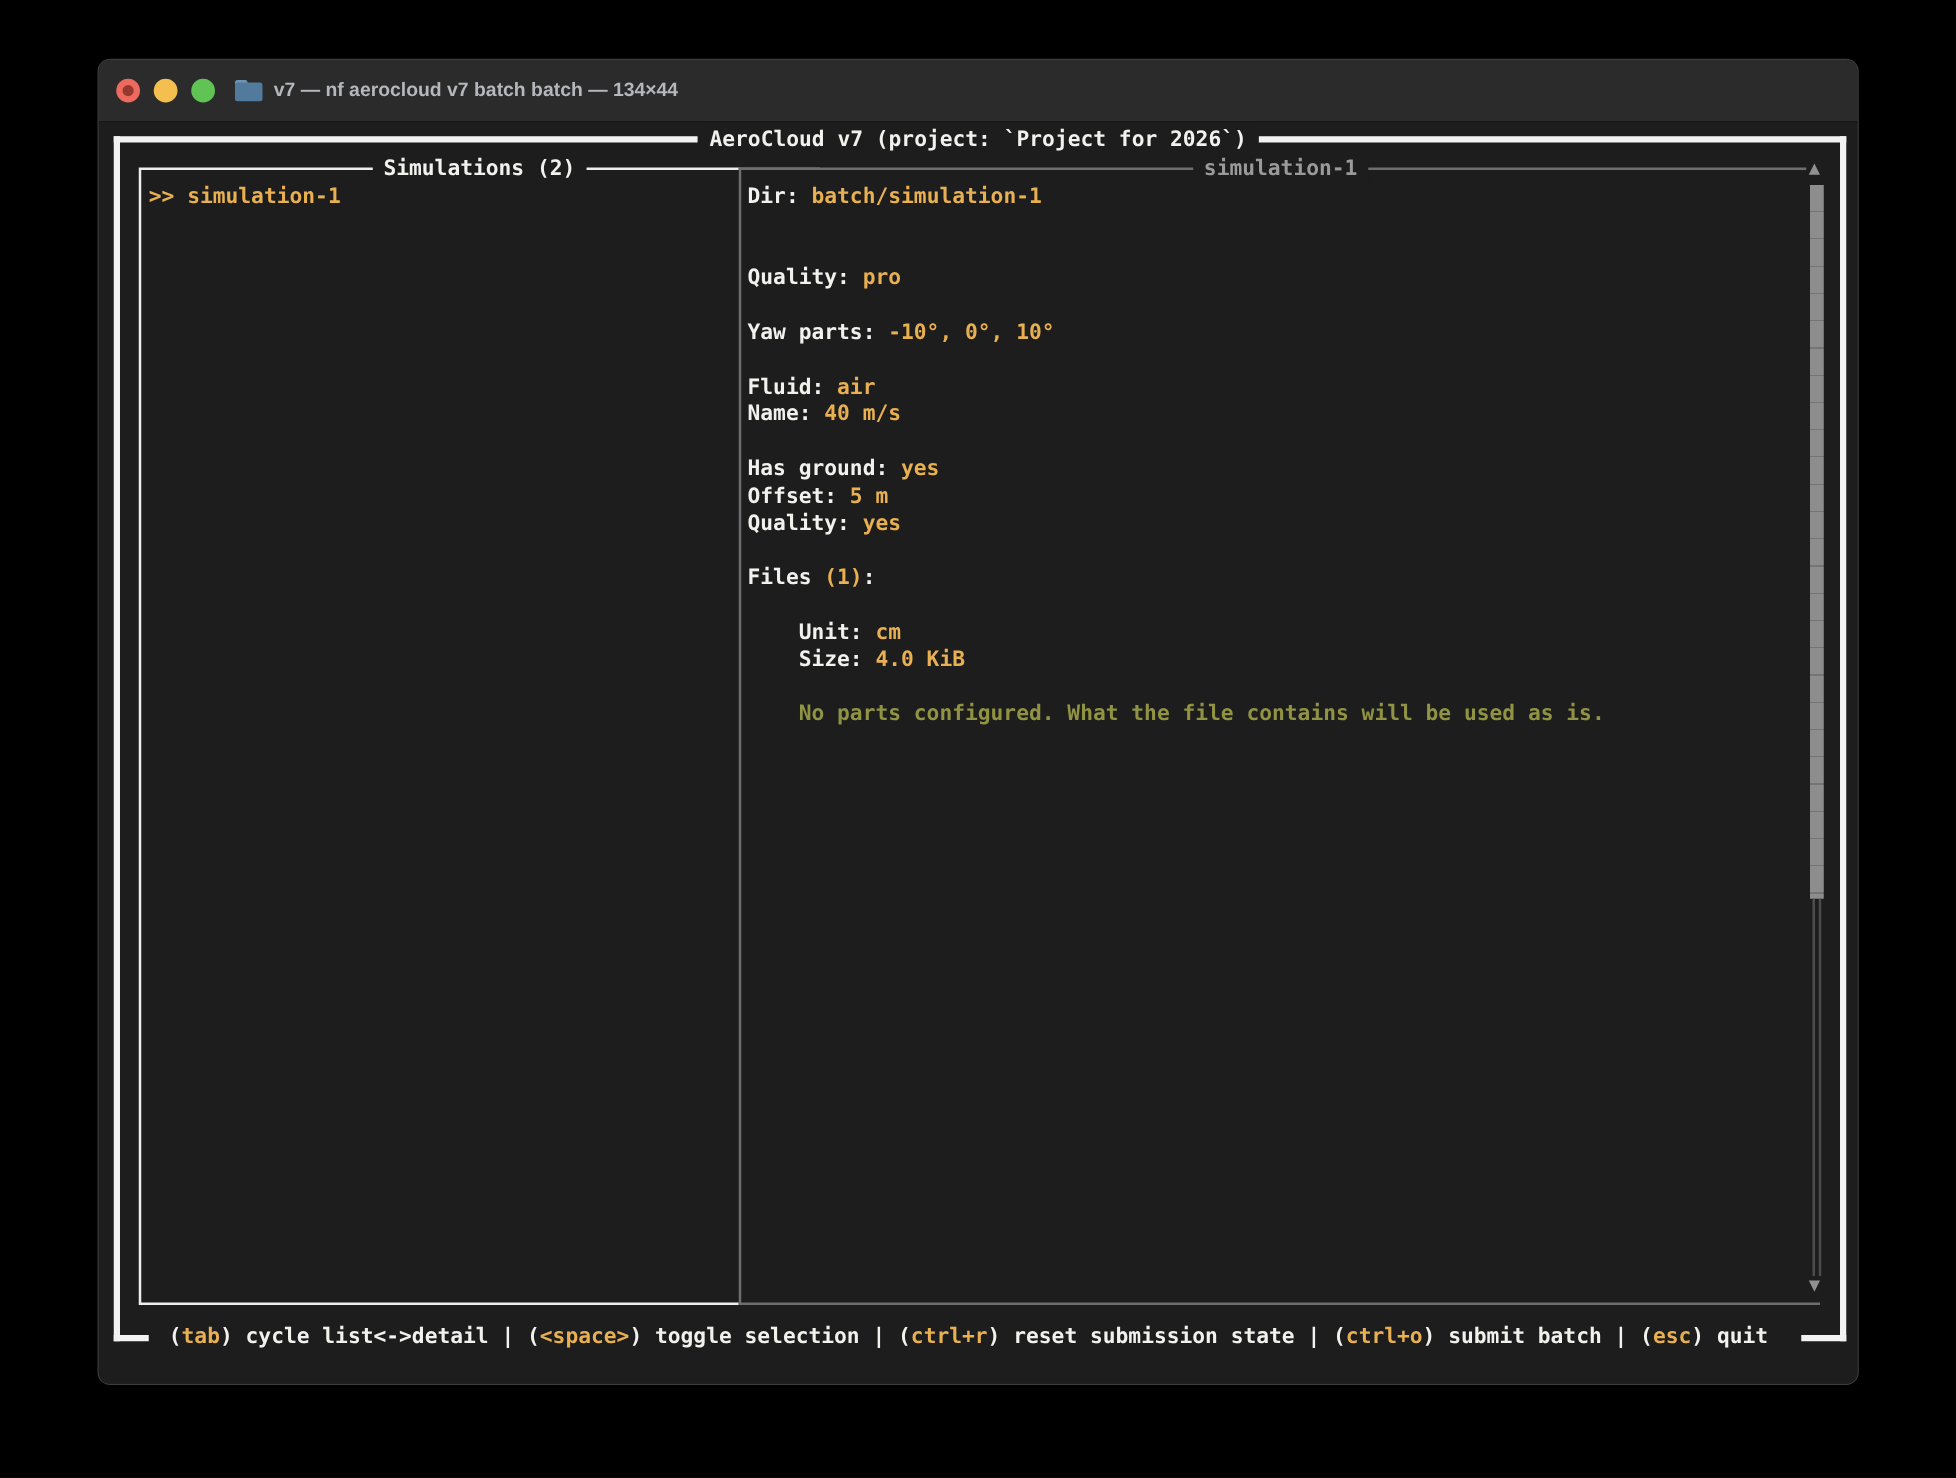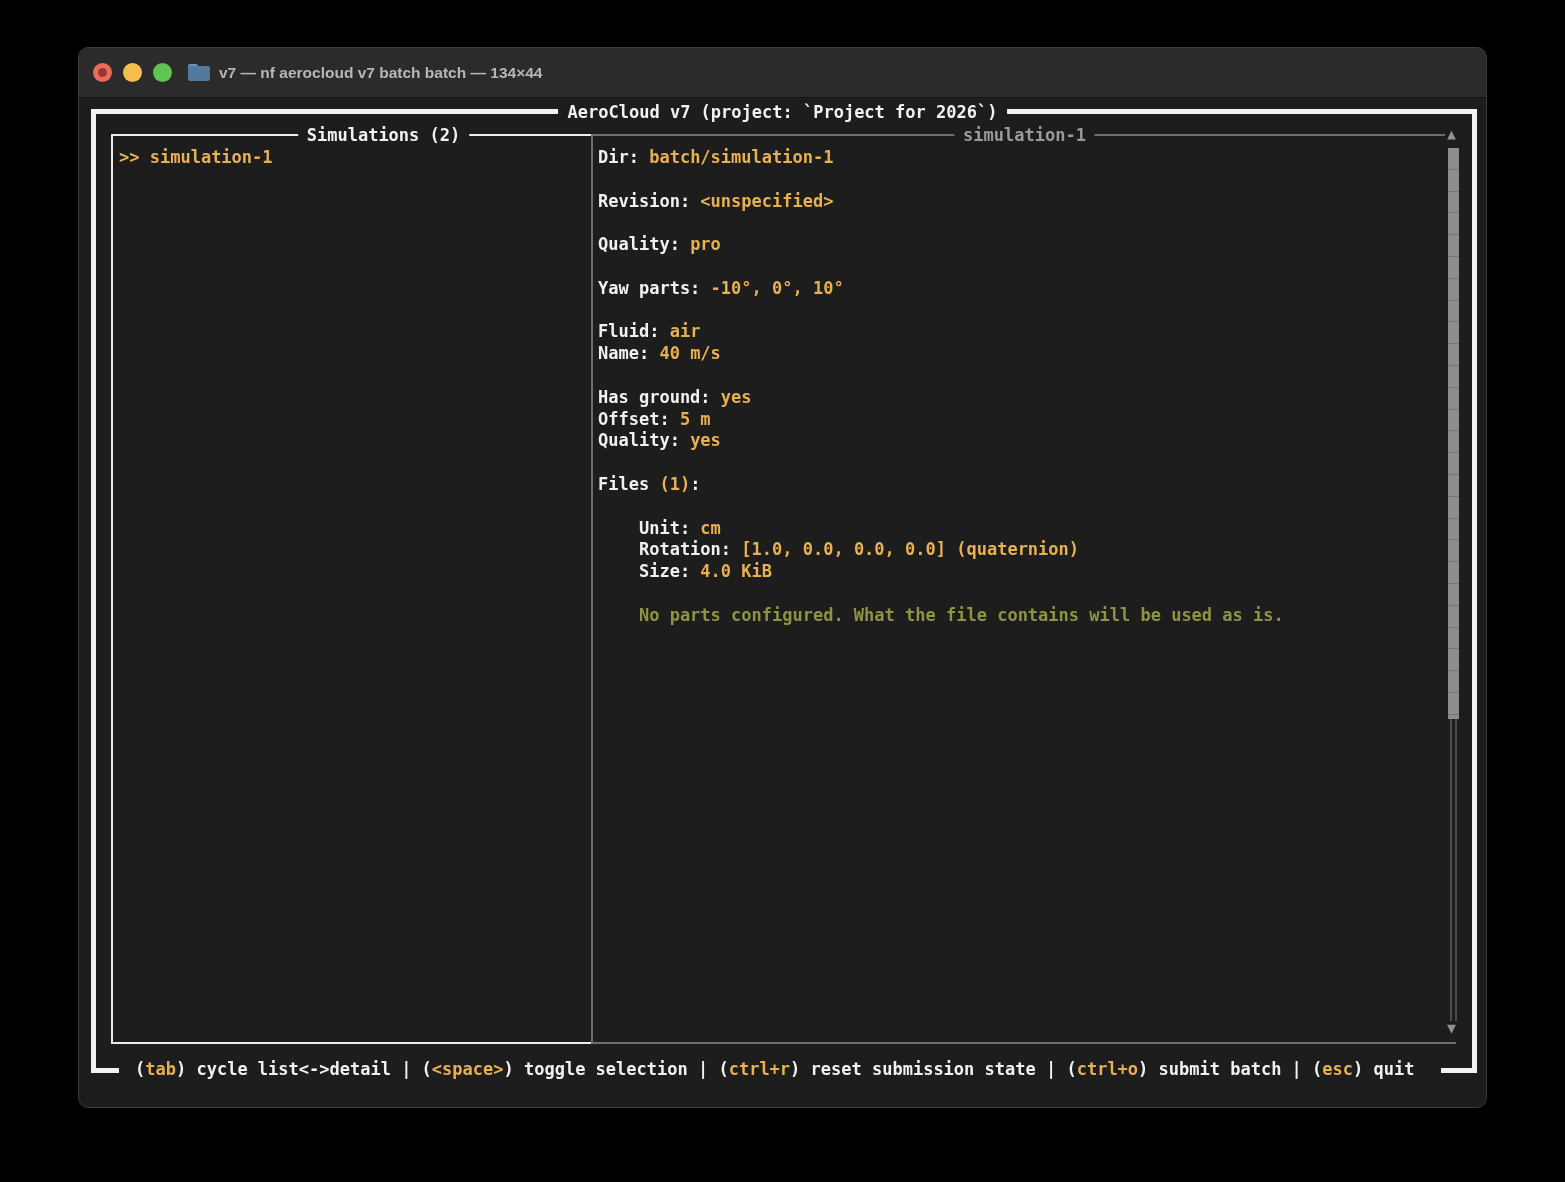--- a/index.html
+++ b/index.html
@@ -116,37 +116,35 @@
       <div class="sim-list" id="sim-list">
           <div class="sim-row selected"><span class="sim-prefix">&gt;&gt; </span><span>simulation-1</span></div>
         </div>
     </div>
 
     <div class="panel panel-right">
       <span class="panel-title">simulation-1</span>
       <div class="detail-body" id="detail-body">
           <div class="tui-line"><span class="c-label">Dir: </span><span class="c-value">batch/simulation-1</span></div>
           <div class="tui-line">&nbsp;</div>
-          <div class="tui-line"><span class="c-label">Revision: </span><span class="c-value">&lt;unspecified&gt;</span></div>
           <div class="tui-line">&nbsp;</div>
           <div class="tui-line"><span class="c-label">Quality: </span><span class="c-value">pro</span></div>
           <div class="tui-line">&nbsp;</div>
           <div class="tui-line"><span class="c-label">Yaw parts: </span><span class="c-value">-10°, 0°, 10°</span></div>
           <div class="tui-line">&nbsp;</div>
           <div class="tui-line"><span class="c-label">Fluid: </span><span class="c-value">air</span></div>
           <div class="tui-line"><span class="c-label">Name: </span><span class="c-value">40 m/s</span></div>
           <div class="tui-line">&nbsp;</div>
           <div class="tui-line"><span class="c-label">Has ground: </span><span class="c-value">yes</span></div>
           <div class="tui-line"><span class="c-label">Offset: </span><span class="c-value">5 m</span></div>
           <div class="tui-line"><span class="c-label">Quality: </span><span class="c-value">yes</span></div>
           <div class="tui-line">&nbsp;</div>
           <div class="tui-line"><span class="c-label">Files </span><span class="c-value">(1)</span><span class="c-label">:</span></div>
           <div class="tui-line">&nbsp;</div>
           <div class="tui-line"><span class="c-label">    Unit: </span><span class="c-value">cm</span></div>
-          <div class="tui-line"><span class="c-label">    Rotation: </span><span class="c-value">[1.0, 0.0, 0.0, 0.0] (quaternion)</span></div>
           <div class="tui-line"><span class="c-label">    Size: </span><span class="c-value">4.0 KiB</span></div>
           <div class="tui-line">&nbsp;</div>
           <div class="tui-line"><span class="c-note">    No parts configured. What the file contains will be used as is.</span></div>
         </div>
     </div>
 
     <div class="abs scroll-arrow scroll-up">▲</div>
     <div class="abs scroll-thumb"></div>
     <div class="abs scroll-track"></div>
     <div class="abs scroll-arrow scroll-down">▼</div>

